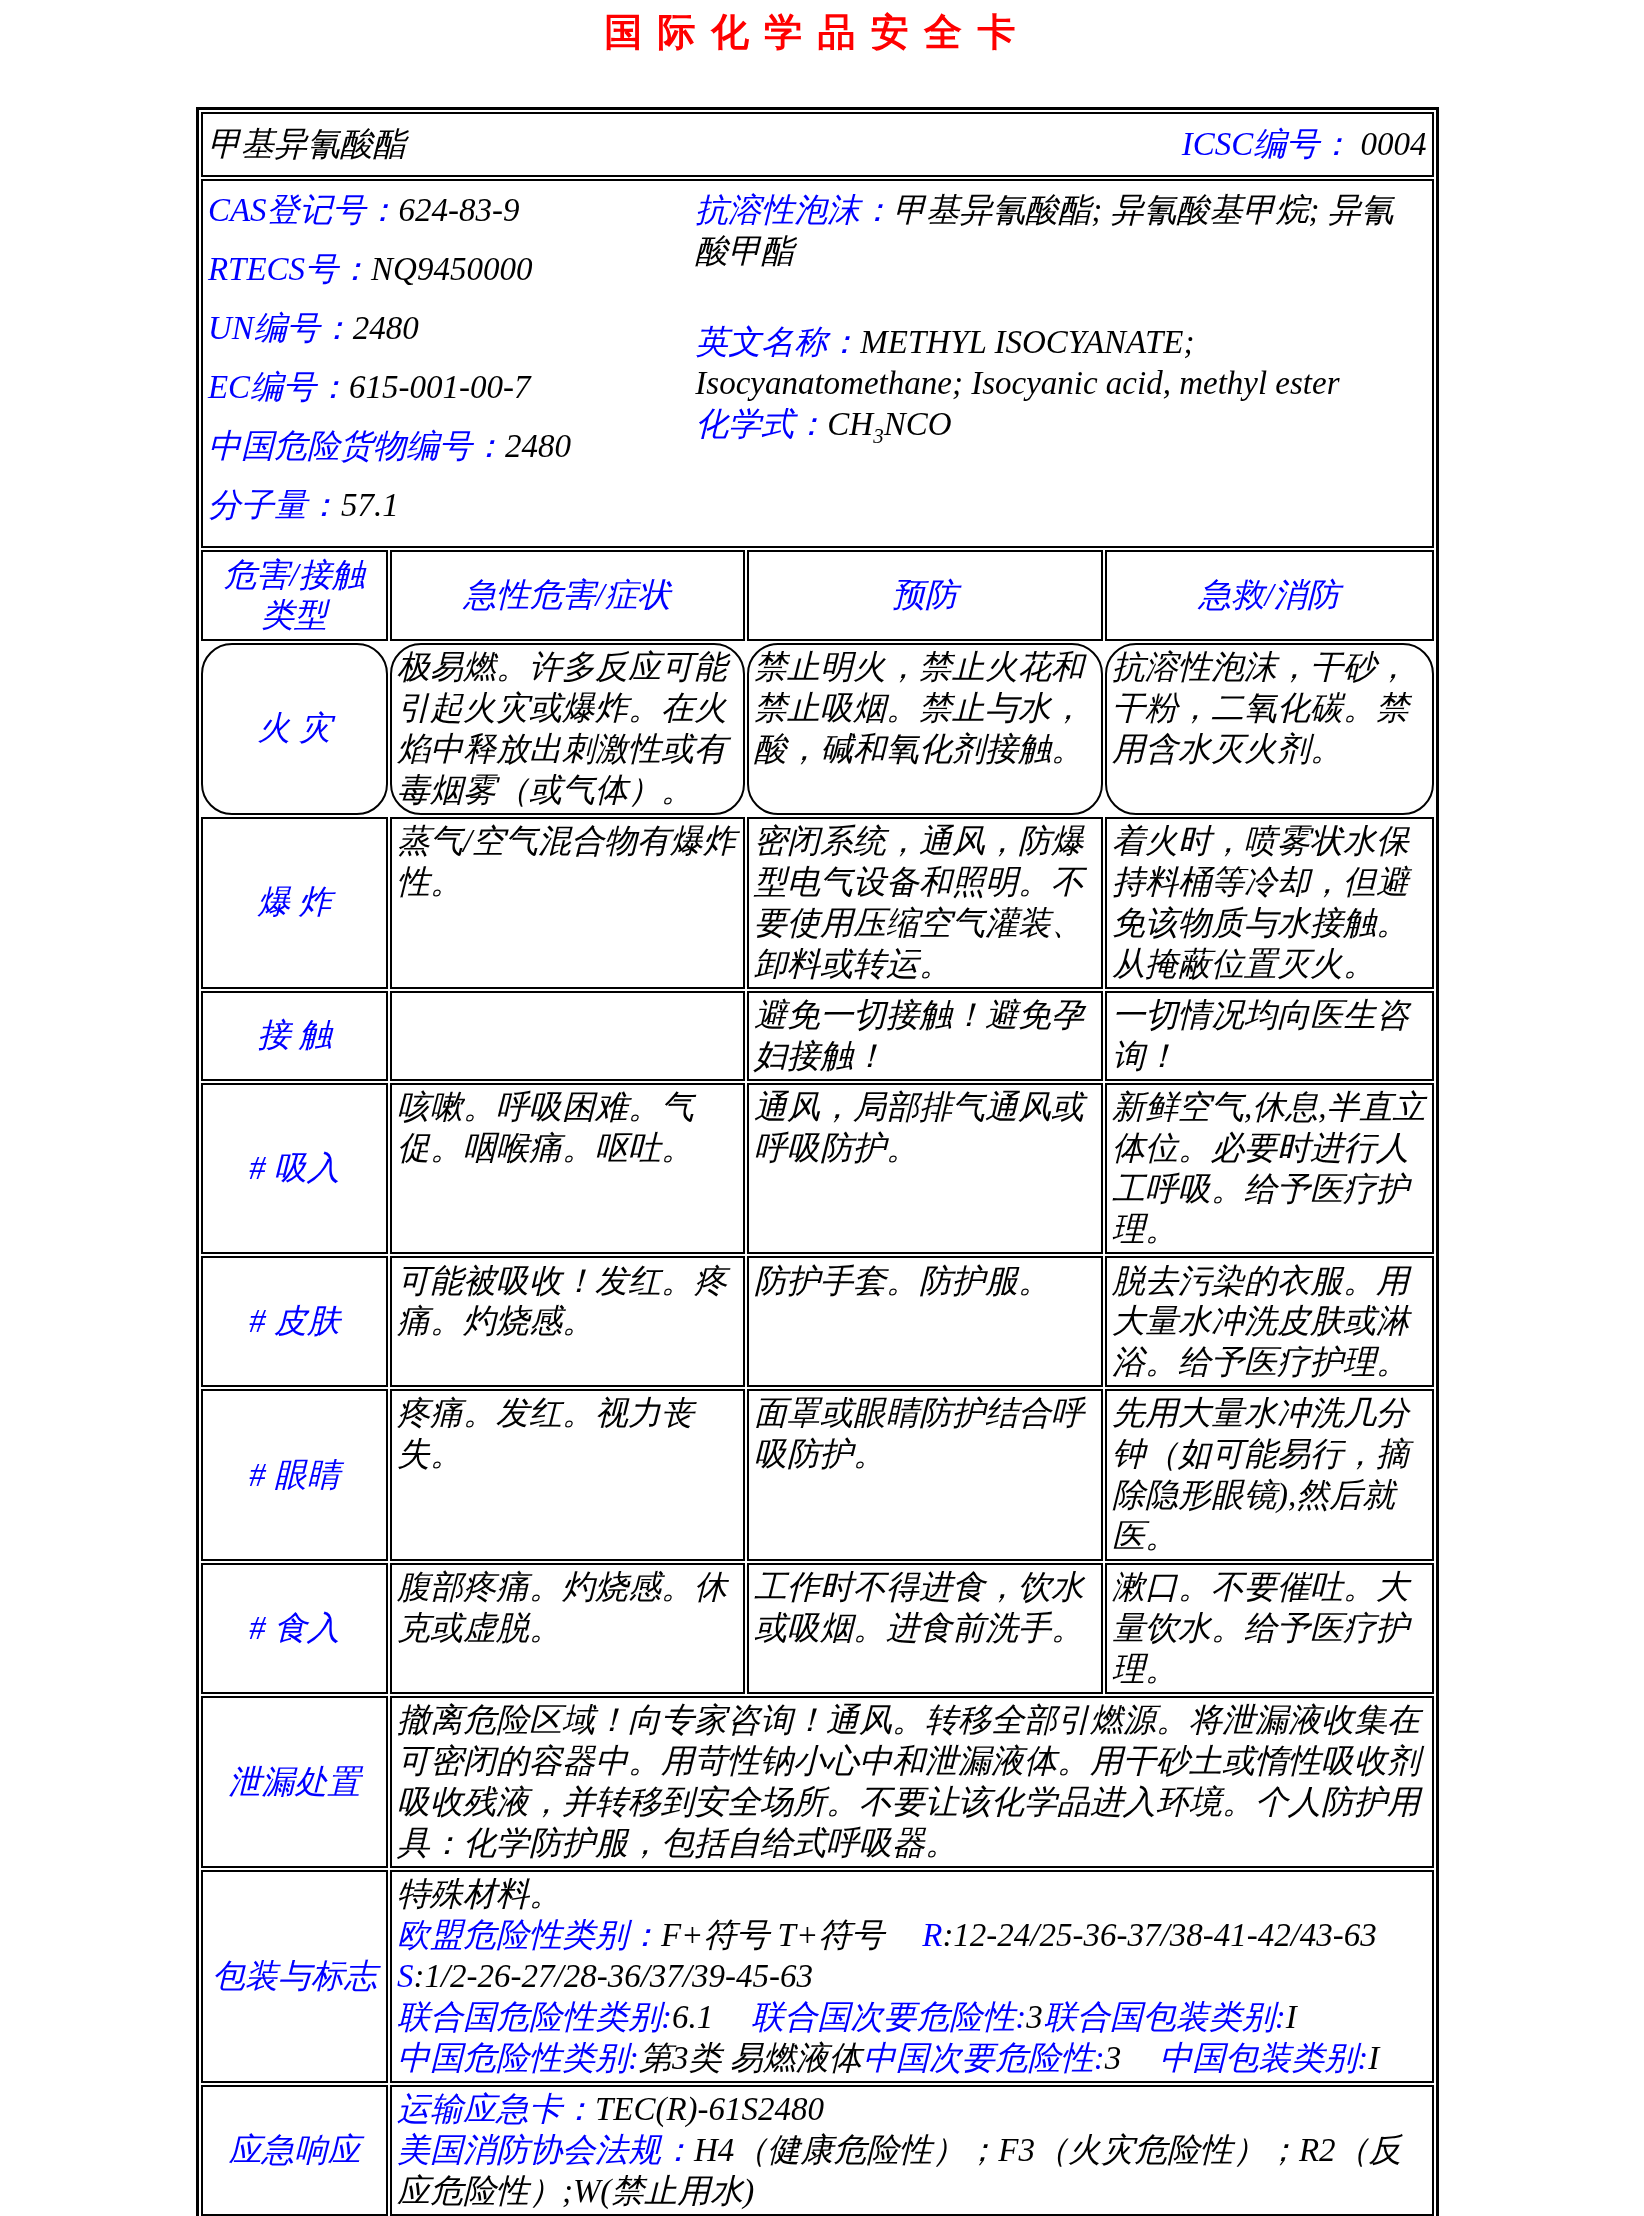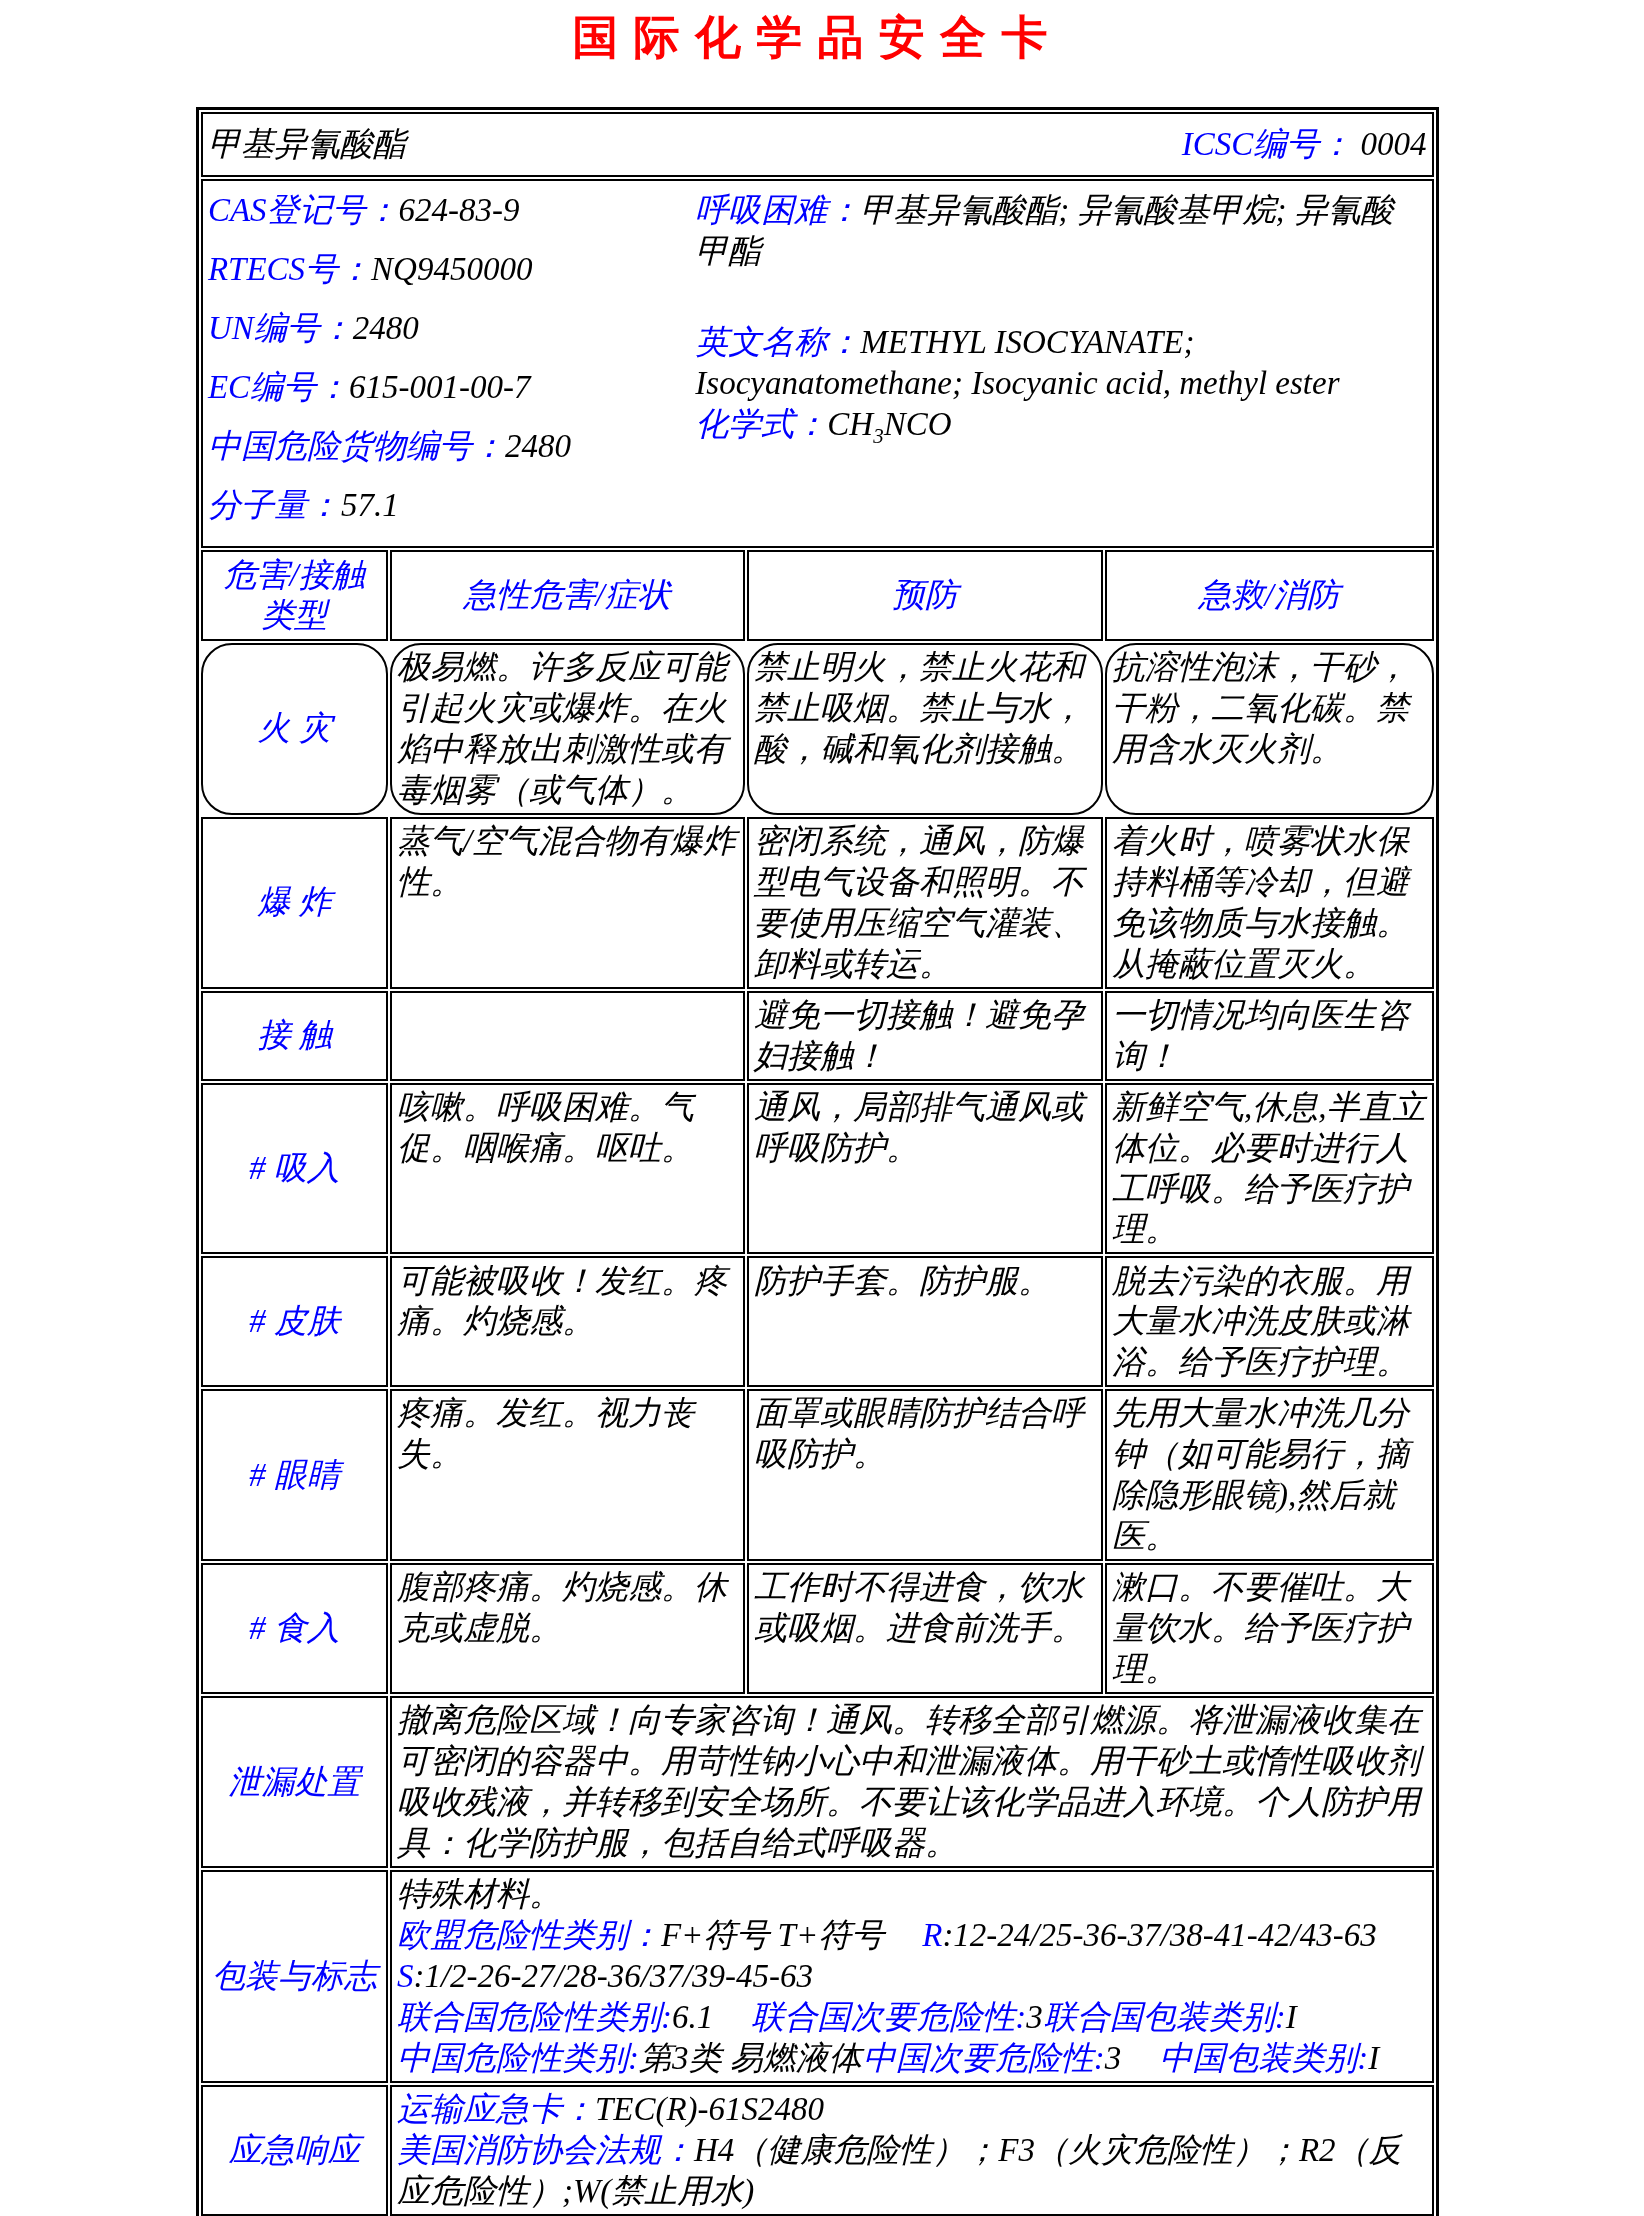--- a/index.html
+++ b/index.html
@@ -3,21 +3,21 @@
 <meta charset="utf-8">
 <style>
   html,body{margin:0;padding:0;background:#fff;}
   body{
     width:1645px;height:2216px;position:relative;
     font-family:"Liberation Serif","DejaVu Serif",serif;
     color:#000;
   }
   .page-title{
     position:absolute;left:196px;top:7px;width:1243px;
-    text-align:center;font-size:46px;font-weight:bold;
+    text-align:center;font-size:38px;font-weight:bold;
     letter-spacing:15.3px;color:#FF0000;white-space:nowrap;
   }
   table.card{
     position:absolute;left:196px;top:107px;width:1243px;
     table-layout:fixed;border-collapse:separate;border-spacing:2.8px;
     border:3.5px solid #000;background:#fff;
   }
   td{
     border:2.1px solid #000;vertical-align:top;
     padding:2.1px 5.5px 2.1px 4.9px;font-size:33px;line-height:1.24;
@@ -93,21 +93,21 @@
       <div class="id-wrap">
         <div class="id-left">
           <p><span class="b">CAS登记号：</span><span>624-83-9</span></p>
           <p><span class="b">RTECS号：</span><span>NQ9450000</span></p>
           <p><span class="b">UN编号：</span><span>2480</span></p>
           <p><span class="b">EC编号：</span><span>615-001-00-7</span></p>
           <p><span class="b">中国危险货物编号：</span><span>2480</span></p>
           <p><span class="b">分子量：</span><span class="gap-s">57.1</span></p>
         </div>
         <div class="id-right">
-          <p><span class="b">呼吸困难：</span><span>甲基异氰酸酯; 异氰酸基甲烷; 异氰酸甲酯</span></p>
+          <p><span class="b">抗溶性泡沫：</span><span>甲基异氰酸酯; 异氰酸基甲烷; 异氰酸甲酯</span></p>
           <p class="en"><span class="b">英文名称：</span><span>METHYL ISOCYANATE; Isocyanatomethane; Isocyanic acid, methyl ester</span></p>
           <p class="fm"><span class="b">化学式：</span><span>CH</span><sub>3</sub><span>NCO</span></p>
         </div>
       </div>
     </td>
   </tr>
 
   <tr class="hdr h-hdr">
     <td>危害/接触
 类型</td>

